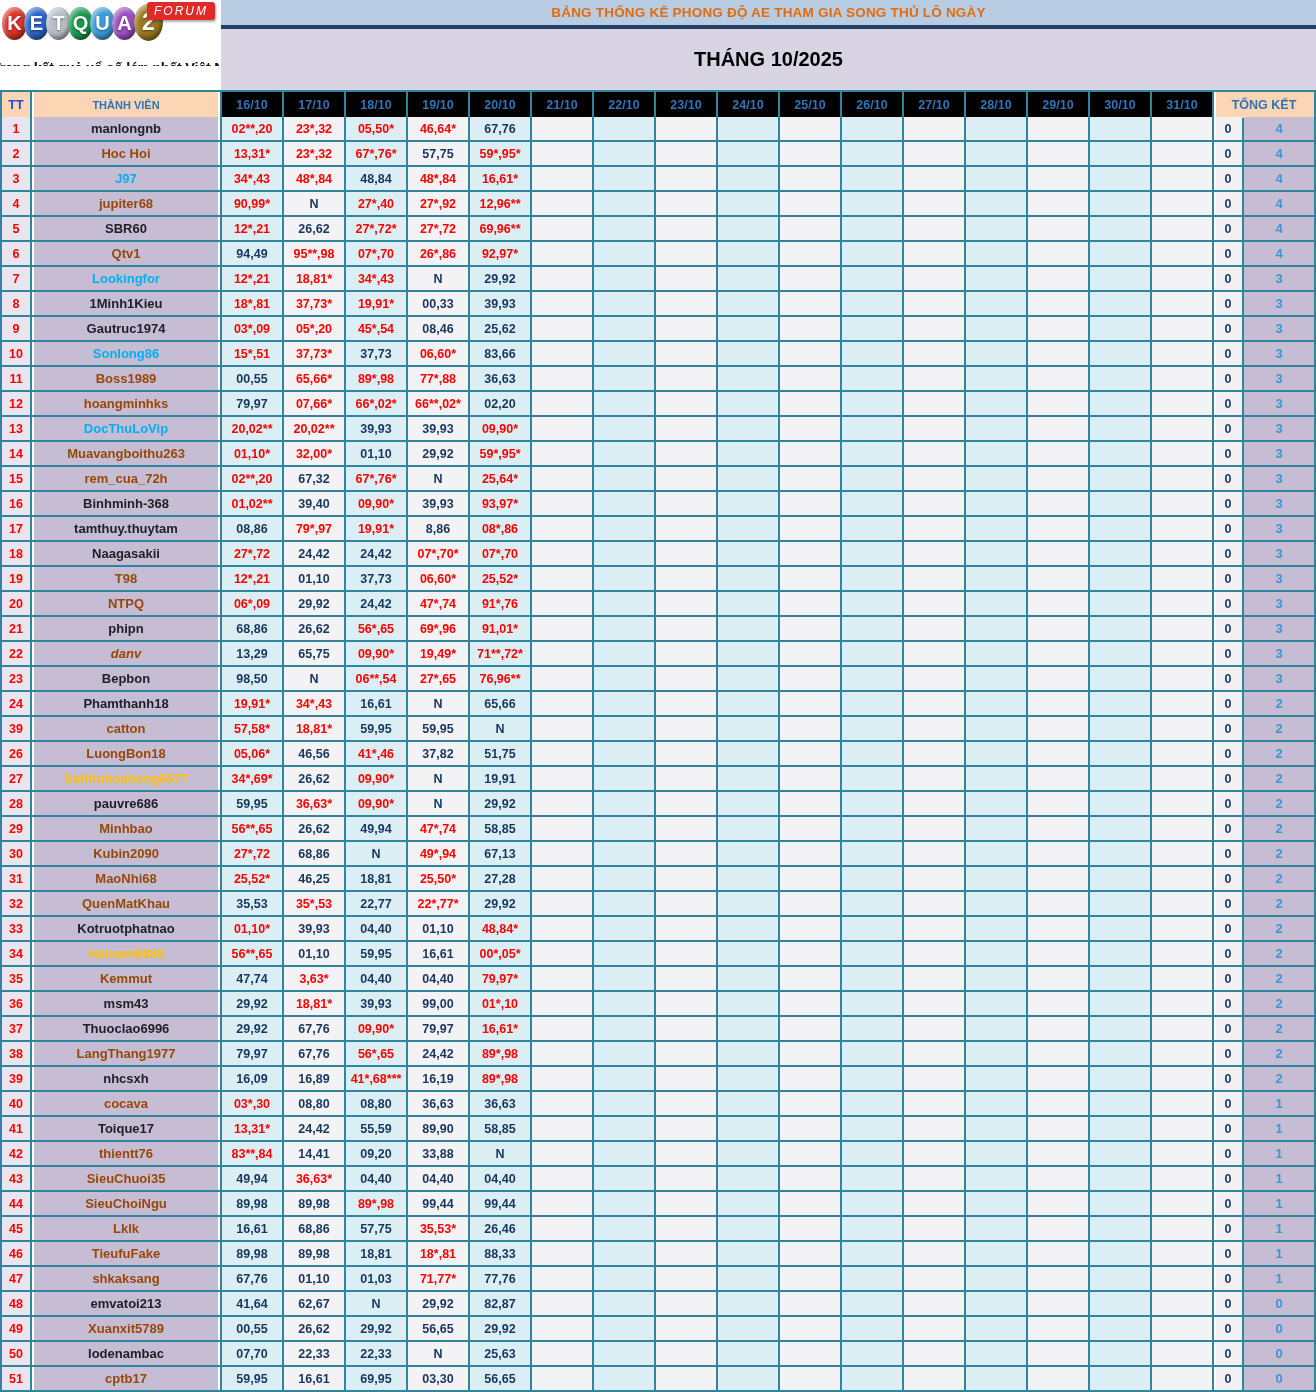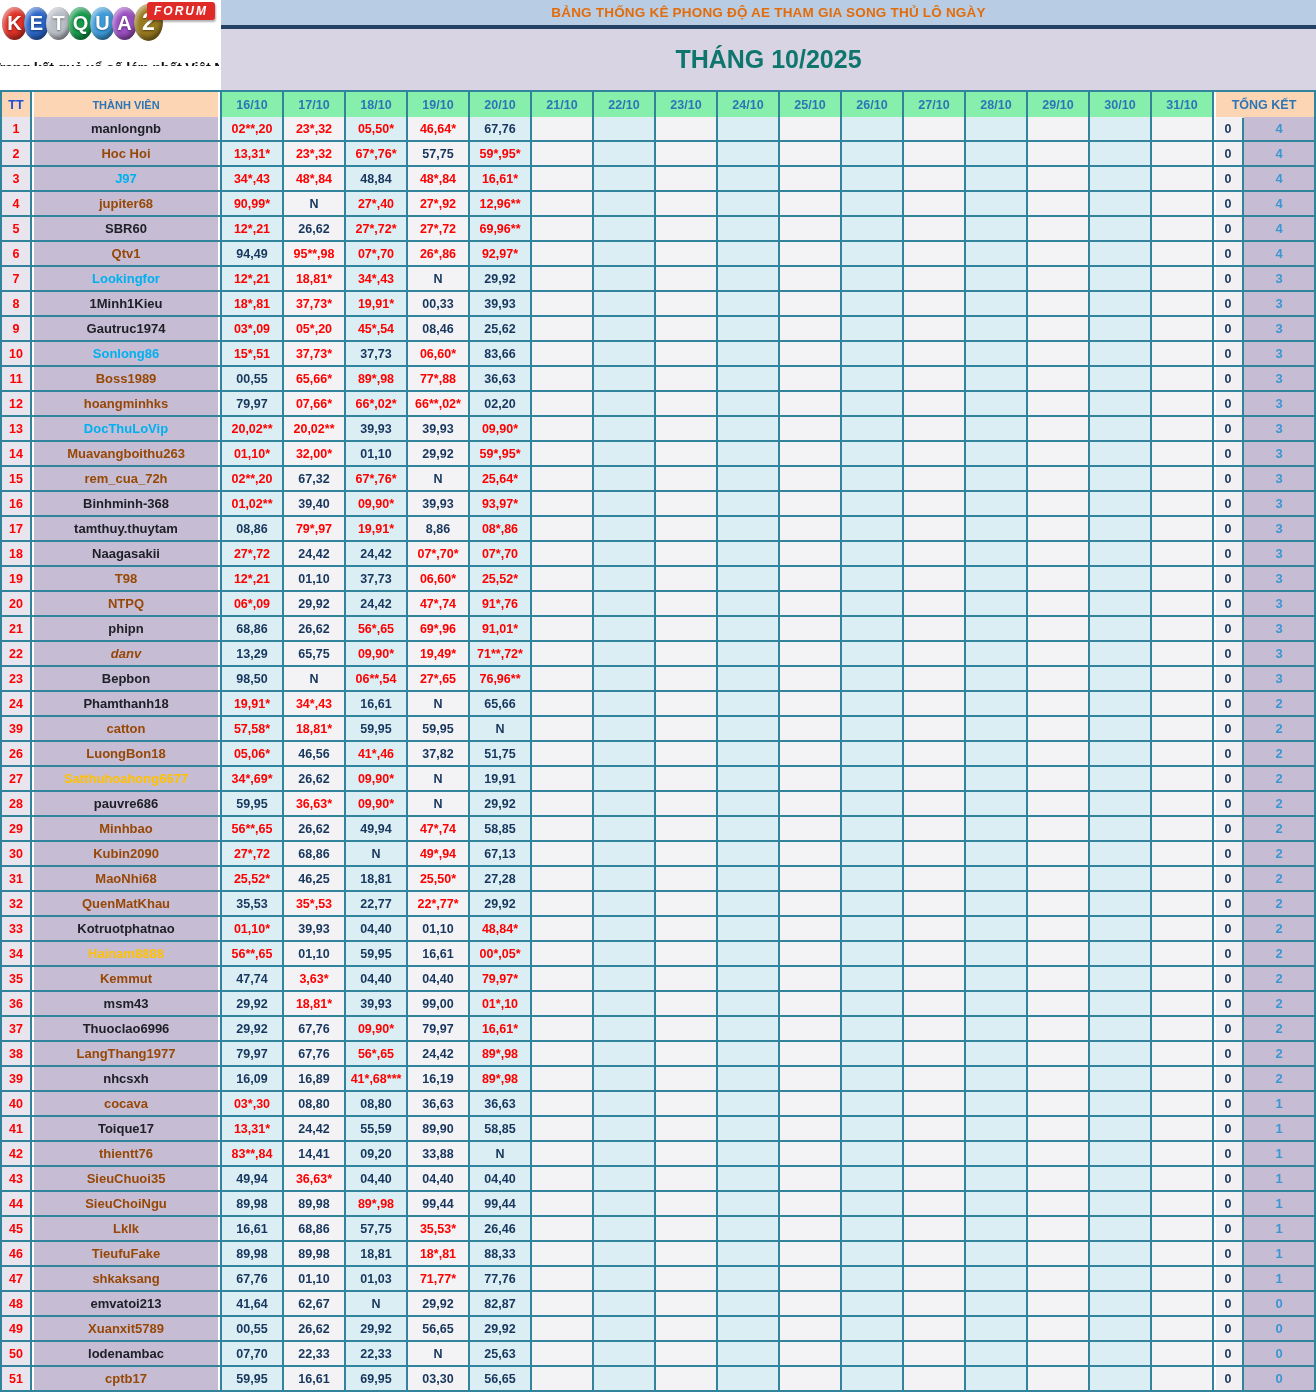--- a/index.html
+++ b/index.html
@@ -8,43 +8,43 @@
 
   
   .logo-box{position:absolute;left:0;top:0;width:219px;height:66px;background:#ffffff;overflow:hidden;}
   .logo-row{position:relative;height:62px;}
   .logo-letters{position:absolute;left:2px;top:4px;white-space:nowrap;}
   .egg{display:inline-block;width:25px;height:33px;margin-right:-3px;border-radius:50%;
        color:#fff;font-weight:bold;font-size:20px;line-height:33px;text-align:center;
        text-shadow:0 1px 2px rgba(0,0,0,.45);box-shadow:inset -2px -3px 4px rgba(0,0,0,.35), inset 2px 3px 4px rgba(255,255,255,.5);}
   .egg-2{width:29px;height:37px;font-size:23px;line-height:37px;}
   .forum-badge{position:absolute;right:4px;top:2px;background:#e02a28;color:#ffffff;
-       font-style:italic;font-weight:bold;font-size:12px;letter-spacing:2px;
+       font-style:italic;font-weight:normal;font-size:12px;letter-spacing:2px;
        padding:2px 7px;border-radius:3px;box-shadow:1px 2px 2px rgba(0,0,0,.3);}
   .tagline{position:absolute;left:0;top:60px;width:230px;margin-left:-8px;
        font-size:14.5px;font-weight:bold;color:#111;white-space:nowrap;letter-spacing:-0.3px;}
 
   
   .banner{position:absolute;left:221px;top:0;width:1095px;height:25px;background:#b8cce4;
        border-bottom:4px solid #244062;color:#e36c0a;font-weight:bold;font-size:13.5px;
        display:flex;align-items:center;justify-content:center;letter-spacing:.2px;}
   .month-title{position:absolute;left:221px;top:29px;width:1095px;height:61px;background:#d9d4e4;
-       color:#0f766e;font-weight:bold;font-size:25px;display:flex;align-items:center;justify-content:center;}
+       color:#000000;font-weight:bold;font-size:20px;display:flex;align-items:center;justify-content:center;}
 
   
   .grid{position:absolute;left:0;top:90px;width:1312px;background:#31849b;padding:2px;
         display:grid;gap:2px;
         grid-template-columns:28px 188px repeat(16,60px) 28px 70px;
         grid-auto-rows:23px;}
   .cell{display:flex;align-items:center;justify-content:center;font-size:12.5px;font-weight:bold;
         overflow:hidden;white-space:nowrap;}
   .h{height:26px;}
   .h-tt{background:#fcd5b4;color:#1d4ed8;}
   .h-name{background:#fcd5b4;color:#2e75b6;font-size:11px;box-shadow:inset 2px 0 0 #fff, inset -2px 0 0 #fff;}
-  .h-date{background:#86efac;color:#2e75b6;}
+  .h-date{background:#000000;color:#2e75b6;}
   .h-total{background:#fcd5b4;color:#2e75b6;box-shadow:inset 2px 0 0 #fff;}
   .c-tt{background:#e9e5ef;color:#ff0000;}
   .c-name{background:#c6bdd4;font-size:13px;box-shadow:inset 2px 0 0 #fff, inset -2px 0 0 #fff;}
   .c-val-blue{background:#daeef3;}
   .c-val-plain{background:#f3f2f4;}
   .v-red{color:#ff0000;}
   .v-navy{color:#17365d;}
   .c-zero{background:#f2f0f3;color:#17365d;box-shadow:inset 2px 0 0 #fff;}
   .c-total{background:#c6bdd4;color:#3b96d2;font-size:13px;}
   .n-black{color:#202028;}

